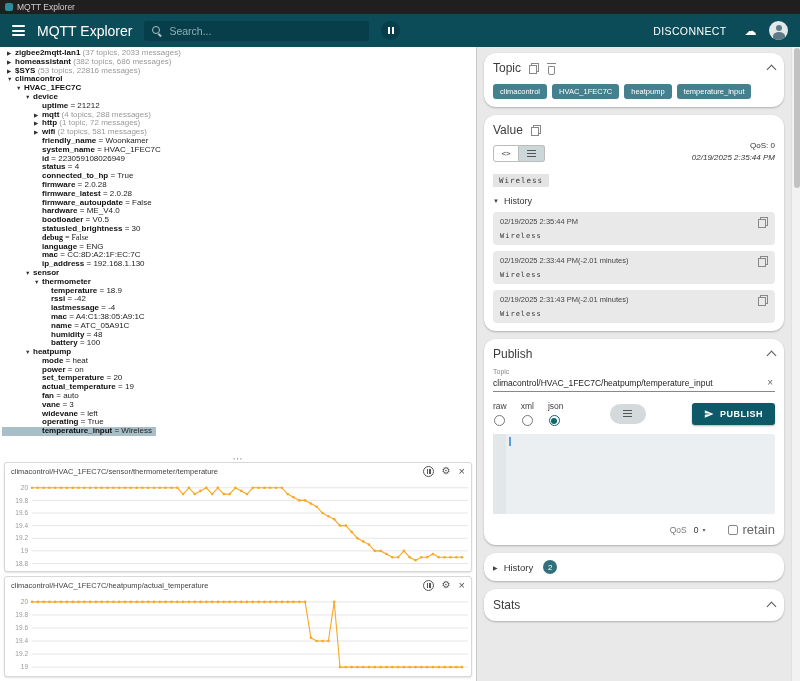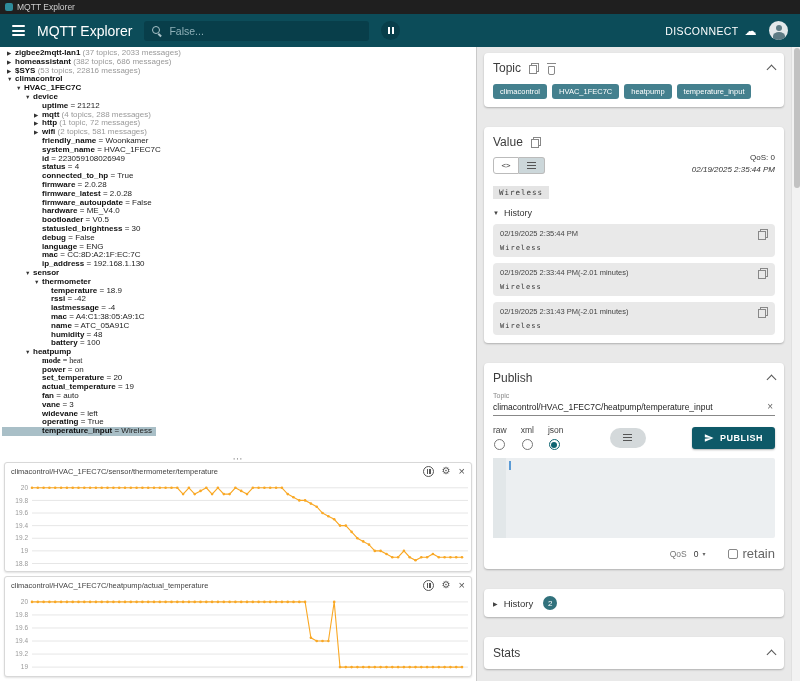--- a/index.html
+++ b/index.html
@@ -20,21 +20,21 @@
   .i-hamburger i{width:13px;height:2px;background:#fff;border-radius:1px;display:block}
   .app-title{color:#fff;font-size:14px;white-space:nowrap}
   .searchbox{width:225px;height:20px;background:#083e4a;border-radius:3px;display:flex;align-items:center;gap:7px;padding:0 7px}
   .i-search{position:relative;width:11px;height:11px;flex:0 0 auto}
   .i-search::before{content:"";position:absolute;left:1px;top:1px;width:6px;height:6px;border:1.5px solid #a9c2c8;border-radius:50%}
   .i-search::after{content:"";position:absolute;left:8px;top:8px;width:4px;height:1.5px;background:#a9c2c8;transform:rotate(45deg);transform-origin:0 0}
   .search-ph{color:#8fb0b8;font-size:10.5px}
   .pausebtn{width:19px;height:19px;border-radius:50%;background:#083e4a;display:flex;align-items:center;justify-content:center;gap:2.5px;border:none}
   .pausebtn i{width:2px;height:7px;background:#fff;display:block}
   .spacer{flex:1}
-  .disconnect{display:flex;align-items:flex-start;gap:6px;color:#fff;font-size:10.5px;letter-spacing:.4px;cursor:pointer}
+  .disconnect{display:flex;align-items:flex-start;gap:18px;color:#fff;font-size:10.5px;letter-spacing:.4px;cursor:pointer}
   .i-cloud{font-size:12px;color:#fff;line-height:1}
   .avatar{width:19px;height:19px;border-radius:50%;background:#e3e8ea;position:relative;overflow:hidden;flex:0 0 auto}
   .avatar::before{content:"";position:absolute;left:6.5px;top:3.5px;width:6px;height:6px;border-radius:50%;background:#5d7b84}
   .avatar::after{content:"";position:absolute;left:3.5px;top:11px;width:12px;height:8px;border-radius:50% 50% 0 0;background:#5d7b84}
 
   
   .main{flex:1;display:flex;min-height:0}
   .left{width:477px;flex:0 0 auto;display:flex;flex-direction:column;border-right:1px solid #c9c9c9;min-height:0;background:#fff}
   .tree{flex:1;overflow:hidden;padding:2px 0 0 2px}
   .tree-row{height:8.8px;line-height:8.8px;white-space:nowrap;font-size:8px;color:#222;width:fit-content;padding-right:4px}
@@ -51,21 +51,21 @@
   .chart-head{height:16px;display:flex;align-items:center;gap:8px;padding:0 6px}
   .chart-title{flex:1;font-size:7.5px;color:#444;white-space:nowrap;overflow:hidden}
   .i-pausecirc{position:relative;width:11px;height:11px;border:1px solid #555;border-radius:50%;flex:0 0 auto}
   .i-pausecirc::before,.i-pausecirc::after{content:"";position:absolute;top:2.5px;width:1.5px;height:5px;background:#555}
   .i-pausecirc::before{left:3.2px}.i-pausecirc::after{left:5.8px}
   .i-gear{font-size:10px;color:#555;line-height:1}
   .i-close{font-size:11px;color:#555;line-height:1}
 
   
   .right{flex:1;background:#e9e9e9;position:relative;padding:6px 16px 0 7px;overflow:hidden;min-width:0}
-  .card{background:#fff;border-radius:4px;box-shadow:0 1px 2px rgba(0,0,0,.25);padding:8px 9px;margin-bottom:20px}
+  .card{background:#fff;border-radius:12px;box-shadow:0 1px 2px rgba(0,0,0,.25);padding:8px 9px;margin-bottom:8px}
   .card-head{display:flex;align-items:center;gap:8px}
   .card-title{font-size:12px;color:#3c3c3c}
   .i-chev{width:7px;height:7px;border-left:1.5px solid #555;border-top:1.5px solid #555;transform:rotate(45deg);margin-top:3px;flex:0 0 auto}
   .i-copy{position:relative;width:10px;height:11px;display:inline-block;flex:0 0 auto}
   .i-copy::before{content:"";position:absolute;right:0;top:0;width:6px;height:7px;border:1px solid #888}
   .i-copy::after{content:"";position:absolute;left:0;bottom:0;width:6px;height:7px;border:1px solid #888;background:#fff}
   .i-trash{position:relative;width:9px;height:11px;display:inline-block;flex:0 0 auto}
   .i-trash::before{content:"";position:absolute;left:0;top:0;width:9px;height:1.5px;background:#888}
   .i-trash::after{content:"";position:absolute;left:1px;top:3px;width:5px;height:7px;border:1px solid #888;border-radius:0 0 2px 2px}
   .chips{margin-top:9px;display:flex;flex-wrap:wrap;gap:5px}
@@ -137,21 +137,21 @@
 
   <div class="appbar">
     <span class="i-hamburger">
         <i></i>
         <i></i>
         <i></i>
       </span>
     <span class="app-title">MQTT Explorer</span>
     <div class="searchbox">
       <span class="i-search"></span>
-      <span class="search-ph">False...</span>
+      <span class="search-ph">Search...</span>
     </div>
     <button class="pausebtn">
         <i></i>
         <i></i>
       </button>
     <span class="spacer"></span>
     <span class="disconnect">
       <span>DISCONNECT</span>
       <span class="i-cloud">☁</span>
     </span>
@@ -176,35 +176,35 @@
           <div class="tree-row" style="padding-left: 32px;"><span class="arrow"></span><span class="tname">system_name</span><span class="teq"> = </span><span class="tval">HVAC_1FEC7C</span></div>
           <div class="tree-row" style="padding-left: 32px;"><span class="arrow"></span><span class="tname">id</span><span class="teq"> = </span><span class="tval">223059108026949</span></div>
           <div class="tree-row" style="padding-left: 32px;"><span class="arrow"></span><span class="tname">status</span><span class="teq"> = </span><span class="tval">4</span></div>
           <div class="tree-row" style="padding-left: 32px;"><span class="arrow"></span><span class="tname">connected_to_hp</span><span class="teq"> = </span><span class="tval">True</span></div>
           <div class="tree-row" style="padding-left: 32px;"><span class="arrow"></span><span class="tname">firmware</span><span class="teq"> = </span><span class="tval">2.0.28</span></div>
           <div class="tree-row" style="padding-left: 32px;"><span class="arrow"></span><span class="tname">firmware_latest</span><span class="teq"> = </span><span class="tval">2.0.28</span></div>
           <div class="tree-row" style="padding-left: 32px;"><span class="arrow"></span><span class="tname">firmware_autoupdate</span><span class="teq"> = </span><span class="tval">False</span></div>
           <div class="tree-row" style="padding-left: 32px;"><span class="arrow"></span><span class="tname">hardware</span><span class="teq"> = </span><span class="tval">ME_V4.0</span></div>
           <div class="tree-row" style="padding-left: 32px;"><span class="arrow"></span><span class="tname">bootloader</span><span class="teq"> = </span><span class="tval">V0.5</span></div>
           <div class="tree-row" style="padding-left: 32px;"><span class="arrow"></span><span class="tname">statusled_brightness</span><span class="teq"> = </span><span class="tval">30</span></div>
-          <div class="tree-row" style="padding-left: 32px;"><span class="arrow"></span><span class="tname">debug</span><span class="teq"> = </span><span class="tval">False</span></div>
+          <div class="tree-row" style="padding-left: 32px; font-family: Liberation Serif, serif;"><span class="arrow"></span><span class="tname">debug</span><span class="teq"> = </span><span class="tval">False</span></div>
           <div class="tree-row" style="padding-left: 32px;"><span class="arrow"></span><span class="tname">language</span><span class="teq"> = </span><span class="tval">ENG</span></div>
           <div class="tree-row" style="padding-left: 32px;"><span class="arrow"></span><span class="tname">mac</span><span class="teq"> = </span><span class="tval">CC:8D:A2:1F:EC:7C</span></div>
           <div class="tree-row" style="padding-left: 32px;"><span class="arrow"></span><span class="tname">ip_address</span><span class="teq"> = </span><span class="tval">192.168.1.130</span></div>
           <div class="tree-row" style="padding-left: 23px;"><span class="arrow">▼</span><span class="tname">sensor</span></div>
           <div class="tree-row" style="padding-left: 32px;"><span class="arrow">▼</span><span class="tname">thermometer</span></div>
           <div class="tree-row" style="padding-left: 41px;"><span class="arrow"></span><span class="tname">temperature</span><span class="teq"> = </span><span class="tval">18.9</span></div>
           <div class="tree-row" style="padding-left: 41px;"><span class="arrow"></span><span class="tname">rssi</span><span class="teq"> = </span><span class="tval">-42</span></div>
           <div class="tree-row" style="padding-left: 41px;"><span class="arrow"></span><span class="tname">lastmessage</span><span class="teq"> = </span><span class="tval">-4</span></div>
           <div class="tree-row" style="padding-left: 41px;"><span class="arrow"></span><span class="tname">mac</span><span class="teq"> = </span><span class="tval">A4:C1:38:05:A9:1C</span></div>
           <div class="tree-row" style="padding-left: 41px;"><span class="arrow"></span><span class="tname">name</span><span class="teq"> = </span><span class="tval">ATC_05A91C</span></div>
           <div class="tree-row" style="padding-left: 41px;"><span class="arrow"></span><span class="tname">humidity</span><span class="teq"> = </span><span class="tval">48</span></div>
           <div class="tree-row" style="padding-left: 41px;"><span class="arrow"></span><span class="tname">battery</span><span class="teq"> = </span><span class="tval">100</span></div>
           <div class="tree-row" style="padding-left: 23px;"><span class="arrow">▼</span><span class="tname">heatpump</span></div>
-          <div class="tree-row" style="padding-left: 32px; font-family: Liberation Serif, serif;"><span class="arrow"></span><span class="tname">mode</span><span class="teq"> = </span><span class="tval">heat</span></div>
+          <div class="tree-row" style="padding-left: 32px;"><span class="arrow"></span><span class="tname">mode</span><span class="teq"> = </span><span class="tval">heat</span></div>
           <div class="tree-row" style="padding-left: 32px;"><span class="arrow"></span><span class="tname">power</span><span class="teq"> = </span><span class="tval">on</span></div>
           <div class="tree-row" style="padding-left: 32px;"><span class="arrow"></span><span class="tname">set_temperature</span><span class="teq"> = </span><span class="tval">20</span></div>
           <div class="tree-row" style="padding-left: 32px;"><span class="arrow"></span><span class="tname">actual_temperature</span><span class="teq"> = </span><span class="tval">19</span></div>
           <div class="tree-row" style="padding-left: 32px;"><span class="arrow"></span><span class="tname">fan</span><span class="teq"> = </span><span class="tval">auto</span></div>
           <div class="tree-row" style="padding-left: 32px;"><span class="arrow"></span><span class="tname">vane</span><span class="teq"> = </span><span class="tval">3</span></div>
           <div class="tree-row" style="padding-left: 32px;"><span class="arrow"></span><span class="tname">widevane</span><span class="teq"> = </span><span class="tval">left</span></div>
           <div class="tree-row" style="padding-left: 32px;"><span class="arrow"></span><span class="tname">operating</span><span class="teq"> = </span><span class="tval">True</span></div>
           <div class="tree-row selected" style="padding-left: 32px;"><span class="arrow"></span><span class="tname">temperature_input</span><span class="teq"> = </span><span class="tval">Wireless</span></div>
         </div>
       <div class="splitter">⋯</div>

